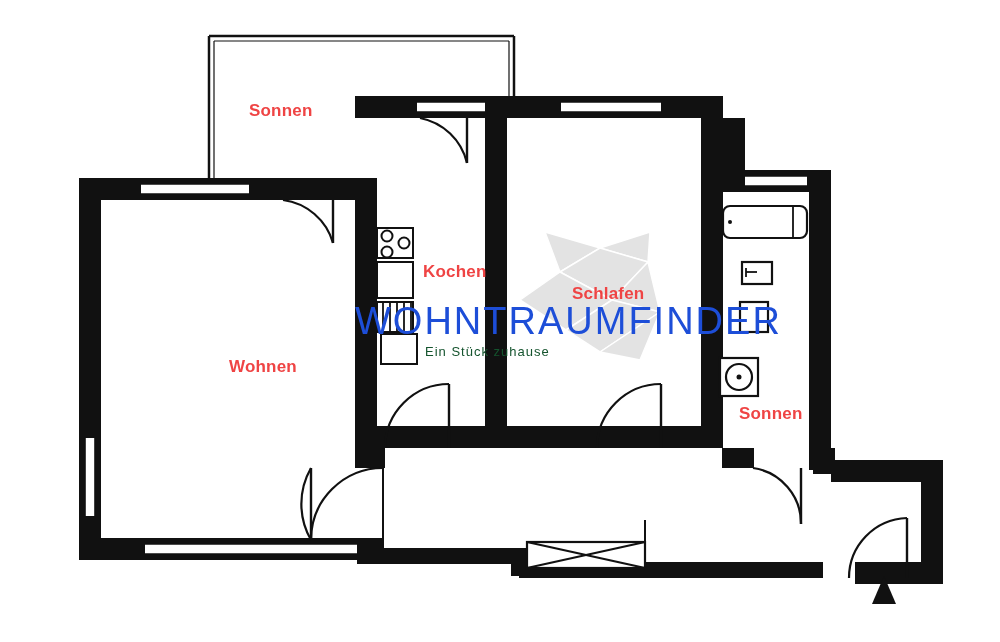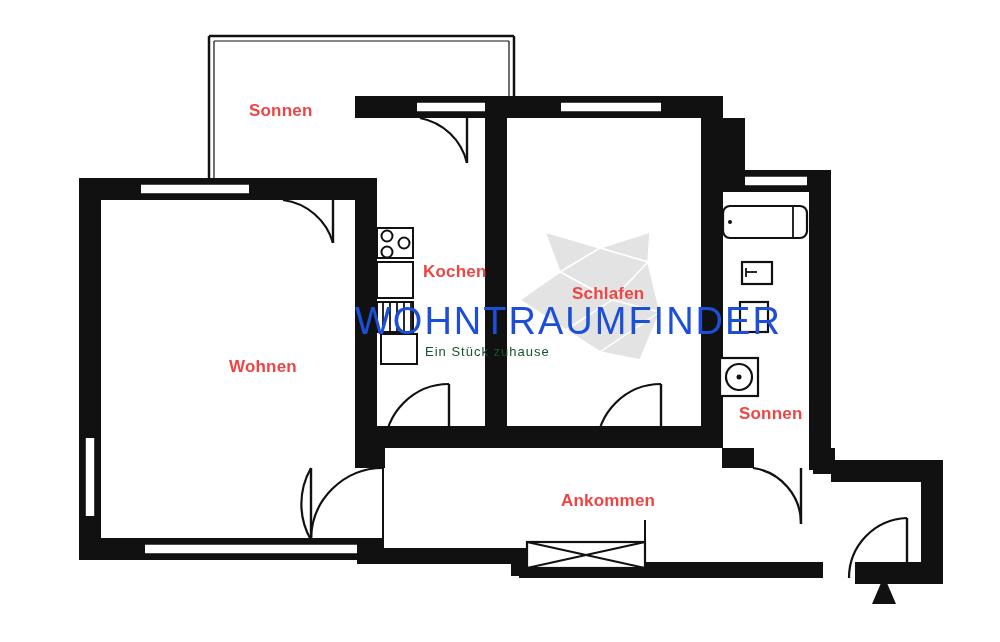--- a/index.html
+++ b/index.html
@@ -246,15 +246,14 @@
   </svg>
 
   <div class="wm-text" id="wm-main">WOHNTRAUMFINDER</div>
   <div class="wm-text" id="wm-sub">Ein Stück zuhause</div>
 
   <div class="roomlabel" style="left:249px;top:101px;">Sonnen</div>
   <div class="roomlabel" style="left:192px;top:357px;margin-left:37px;">Wohnen</div>
   <div class="roomlabel" style="left:423px;top:262px;">Kochen</div>
   <div class="roomlabel" style="left:572px;top:284px;">Schlafen</div>
   <div class="roomlabel" style="left:739px;top:404px;">Sonnen</div>
-  <div class="roomlabel" style="left:561px;top:491px;">Ankommen</div>
 
 </div>
 
 </body></html>

